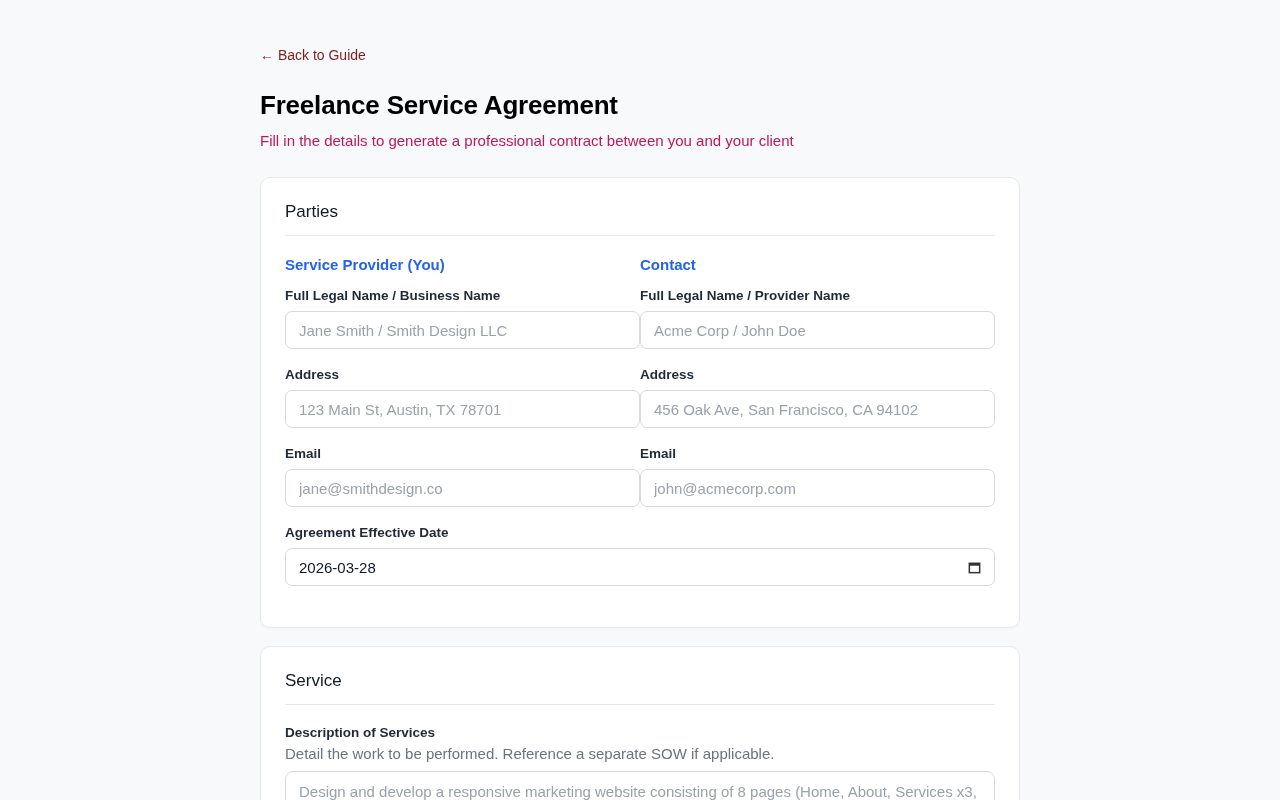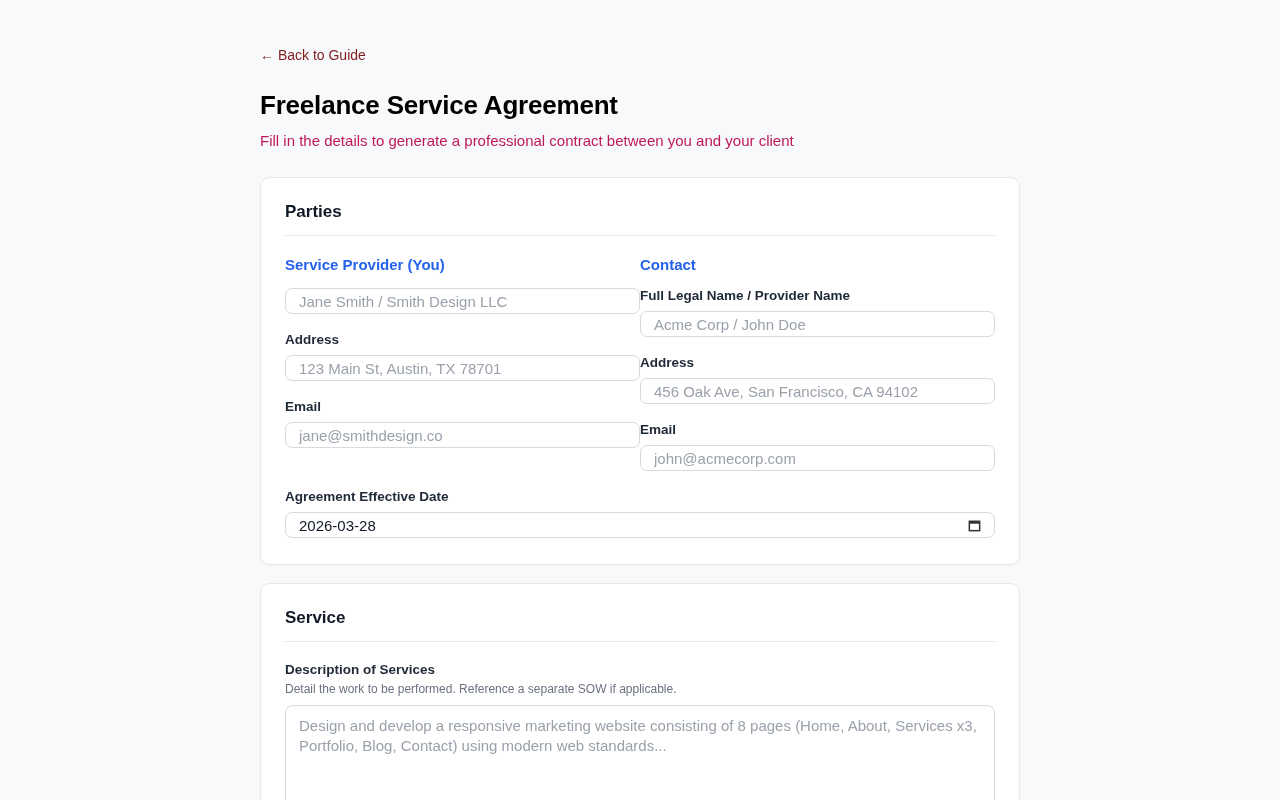--- a/index.html
+++ b/index.html
@@ -36,21 +36,21 @@
     border:1px solid #e7e8ea;
     border-radius:10px;
     padding:24px;
     box-shadow:0 1px 2px rgba(0,0,0,0.03);
   }
   .card-parties { margin-top:28px; }
   .card-services { margin-top:18px; }
 
   .section-title {
     font-size:17px;
-    font-weight:700;
+    font-weight:400;
     color:#111827;
     padding-bottom:13px;
     border-bottom:1px solid #e5e7eb;
   }
   .section-body { padding-top:20px; }
 
   .two-col {
     display:grid;
     grid-template-columns:1fr 1fr;
   }
@@ -62,40 +62,40 @@
   }
   .field { margin-bottom:18px; }
   .field-label {
     display:block;
     font-size:13.5px;
     font-weight:700;
     color:#1f2937;
     margin-bottom:8px;
   }
   .field-helper {
-    font-size:12px;
+    font-size:15px;
     color:#6b7280;
     margin:-3px 0 9px;
   }
   .text-input {
     width:100%;
-    height:26px;
+    height:38px;
     border:1px solid #d6d9de;
     border-radius:7px;
     padding:0 13px;
     font-size:15px;
     font-family:"Liberation Sans", sans-serif;
     color:#111827;
     background:#fff;
     outline:none;
   }
   .text-input::placeholder,
   .textarea-input::placeholder { color:#9aa1ab; opacity:1; }
 
-  .date-field { margin-bottom:2px; }
+  .date-field { margin-bottom:17px; }
   .date-wrap { position:relative; }
   .date-wrap .text-input { padding-right:20px; }
   .calendar-icon {
     position:absolute;
     right:13px;
     top:50%;
     transform:translateY(-50%);
     width:16px;
     height:16px;
     cursor:pointer;
@@ -135,20 +135,21 @@
   <div class="card card-parties">
     <div class="section-title">Parties</div>
 
     <div class="section-body">
       <div class="two-col">
 
         <div>
           <div class="col-heading">Service Provider (You)</div>
 
           <div class="field">
+            <label class="field-label">Full Legal Name / Business Name</label>
             <input type="text" class="text-input" placeholder="Jane Smith / Smith Design LLC" style="">
           </div>
 
           <div class="field">
             <label class="field-label">Address</label>
             <input type="text" class="text-input" placeholder="123 Main St, Austin, TX 78701" style="">
           </div>
 
           <div class="field">
             <label class="field-label">Email</label>

